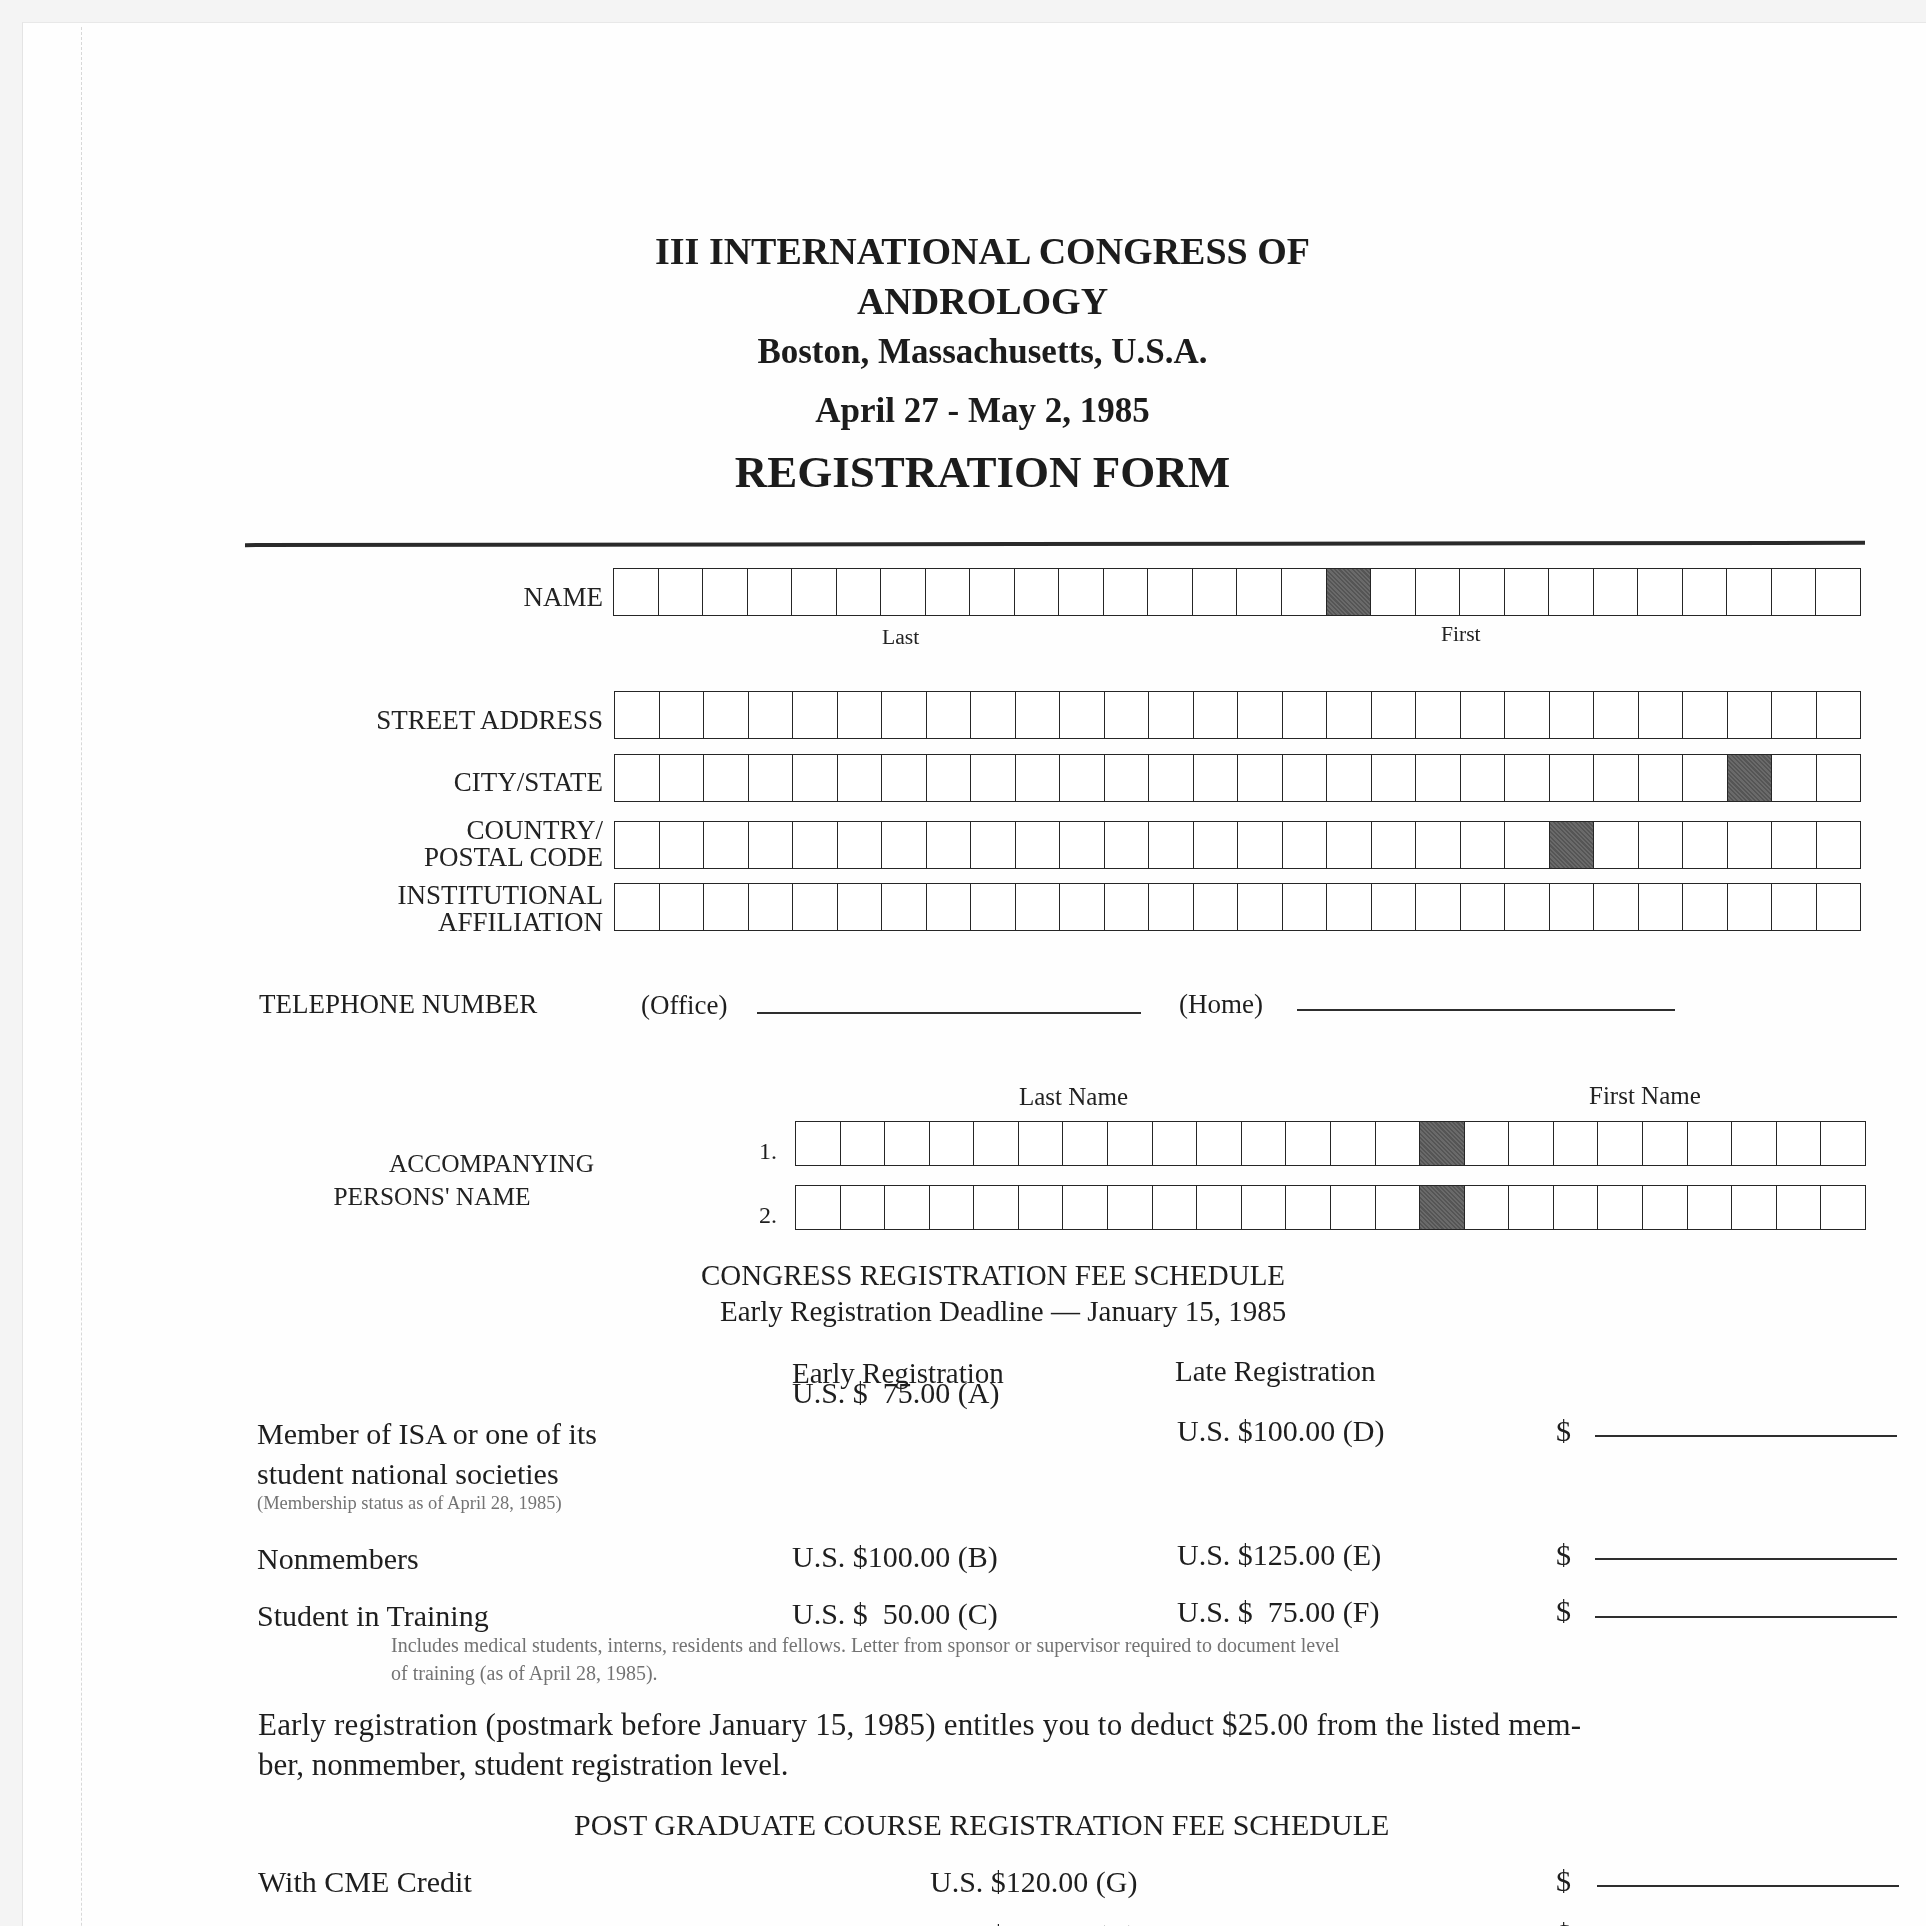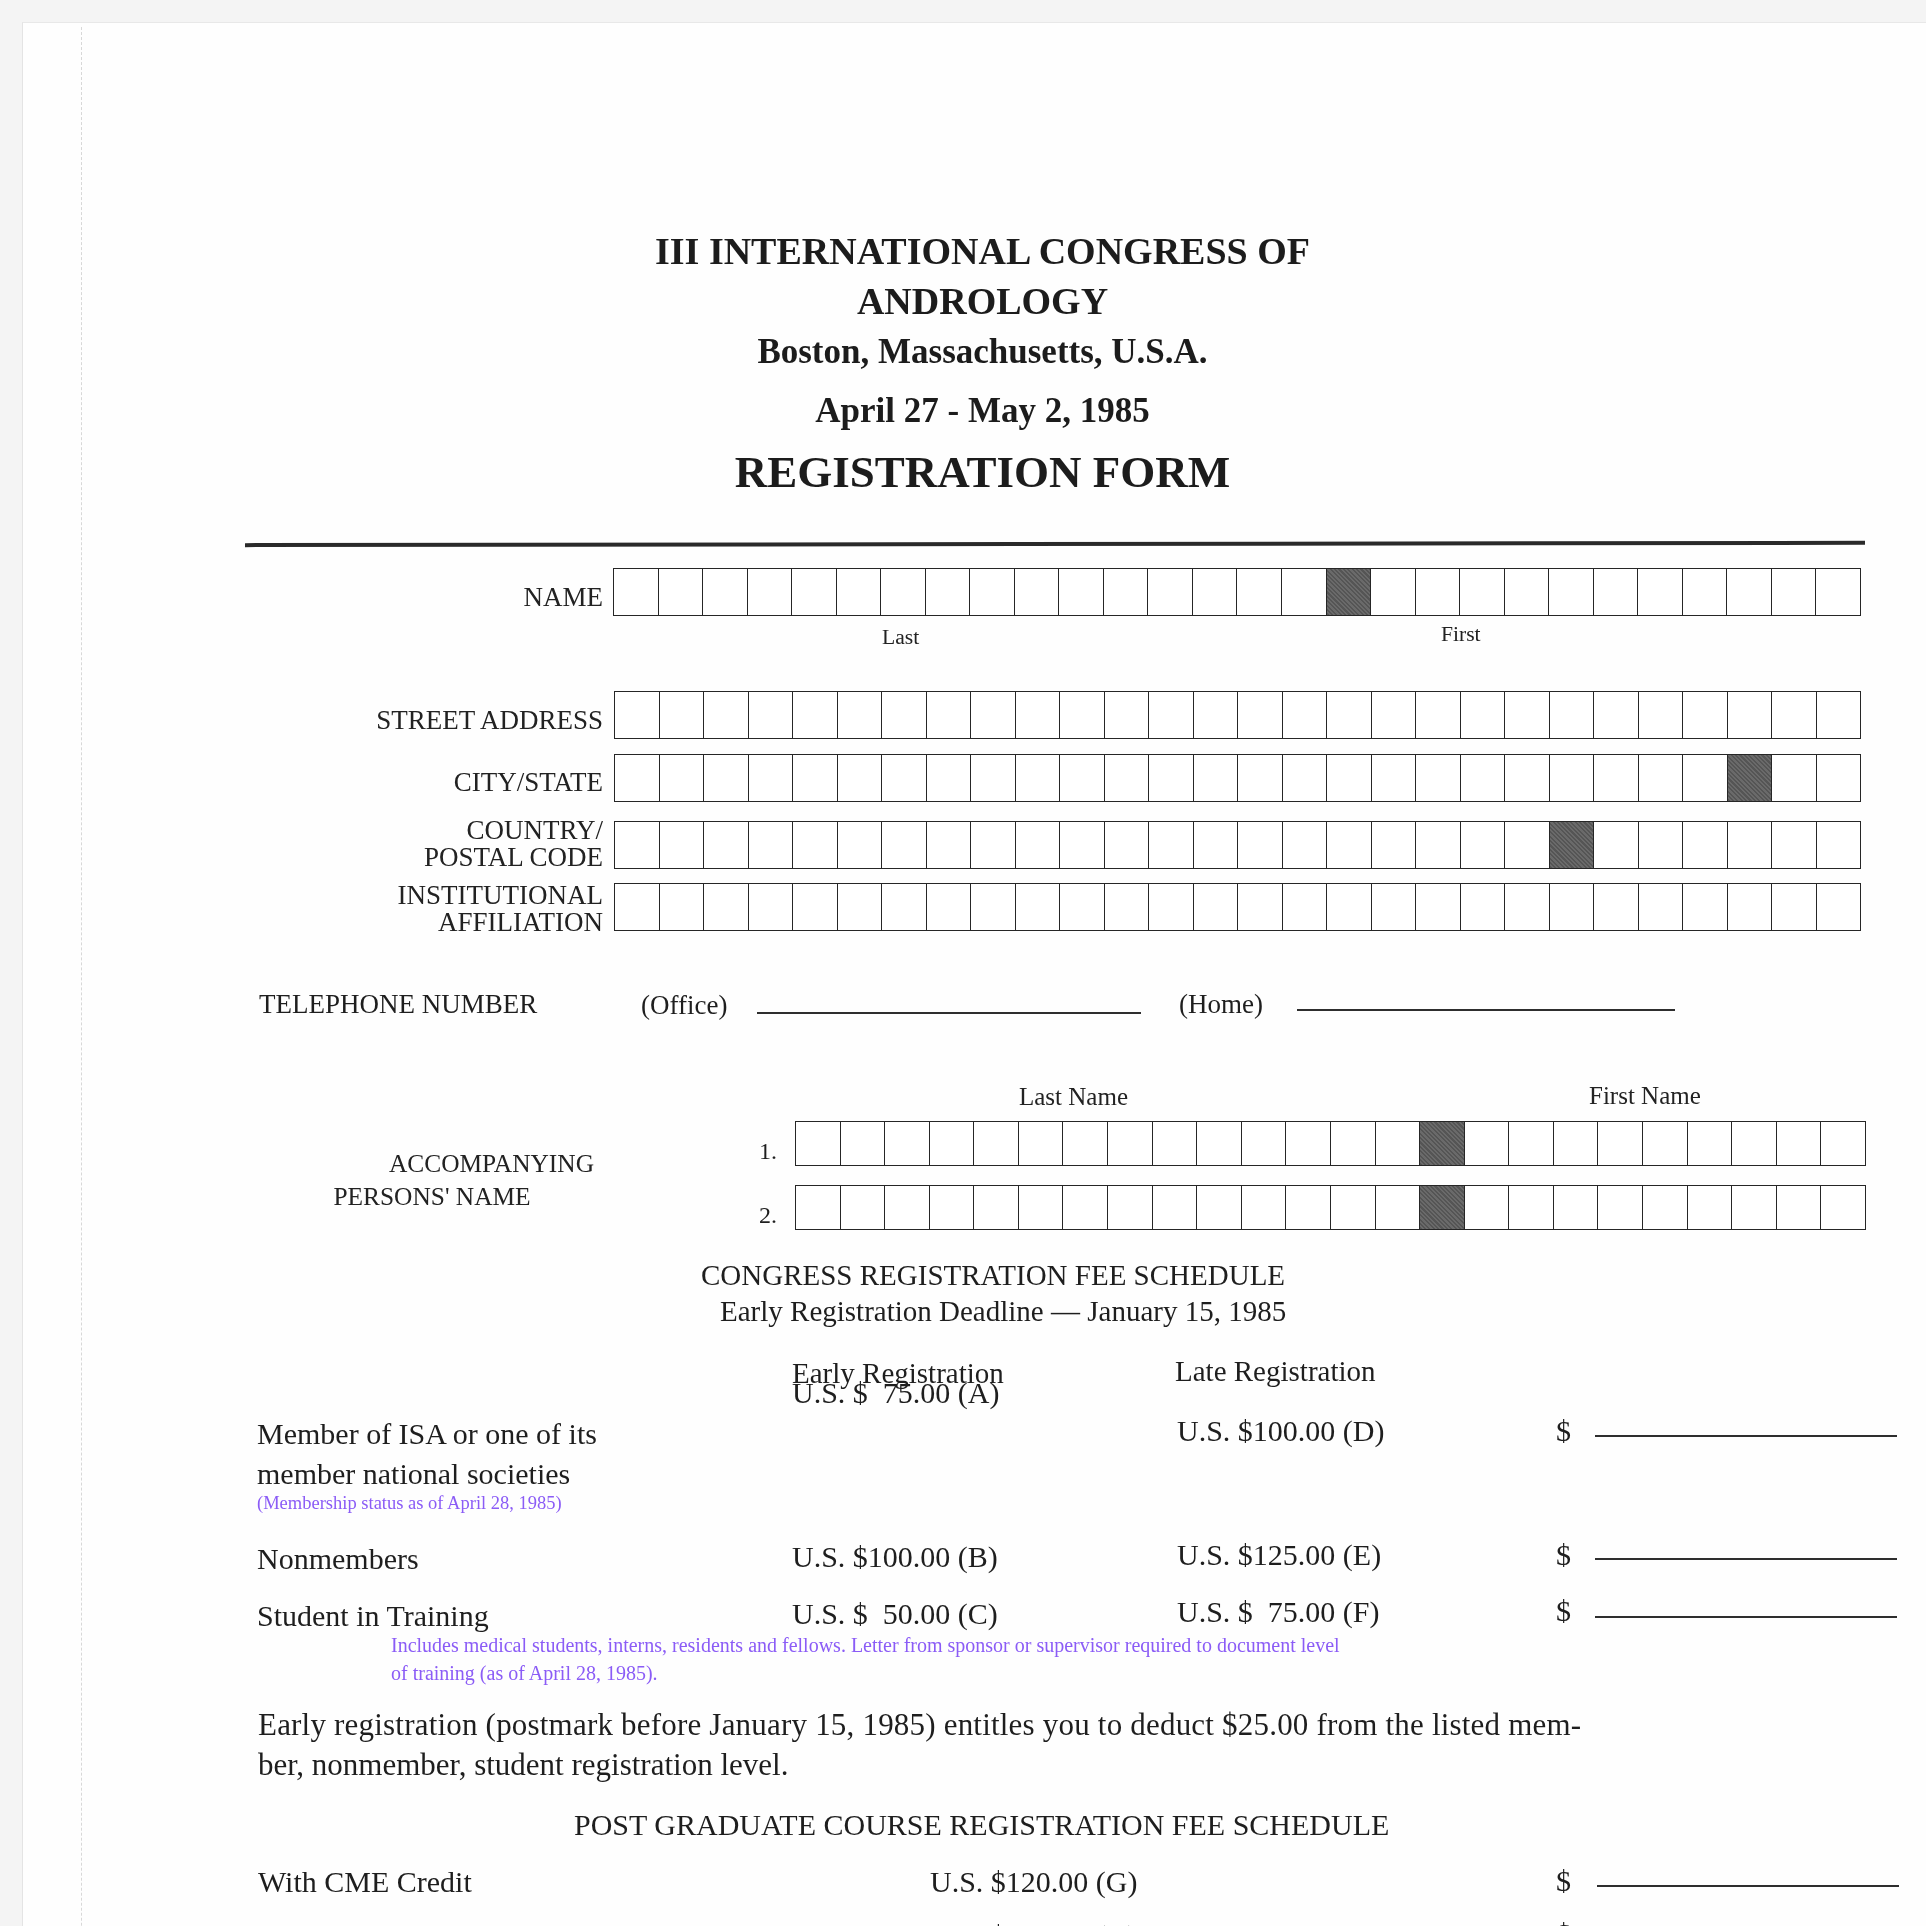--- a/index.html
+++ b/index.html
@@ -37,21 +37,21 @@
   }
   .box {
     flex:1; border-right:1.2px solid #262626; box-sizing:border-box; height:100%;
   }
   .box:last-child { border-right:none; }
   .box.shaded {
     background:repeating-linear-gradient(45deg,#555 0 1.5px,#6a6a6a 1.5px 3.1px);
   }
   .sub { position:absolute; font-size:21.6px; color:#222; }
   .txt { position:absolute; font-size:30px; line-height:35px; color:#1e1e1e; white-space:nowrap; }
-  .small { position:absolute; font-size:20px; line-height:24px; color:#8b5cf6; white-space:nowrap; }
+  .small { position:absolute; font-size:20px; line-height:24px; color:#737373; white-space:nowrap; }
   .line { position:absolute; height:1.9px; background:#2e2e2e; }
   .center { text-align:center; }
 </style>
 </head>
 <body>
 
 <div class="page"></div>
 <div class="perf"></div>
 
 <div class="title t1">III INTERNATIONAL CONGRESS OF</div>
@@ -290,21 +290,21 @@
     <div class="box"></div>
     <div class="box"></div>
   </div>
 
 <div class="txt center" style="left:701px; top:1258px; font-size:29px;">CONGRESS REGISTRATION FEE SCHEDULE</div>
 <div class="txt center" style="left:720px; top:1294px; font-size:29px;">Early Registration Deadline — January 15, 1985</div>
 <div class="txt" style="left:792px; top:1356px; font-size:29px;">Early Registration</div>
 <div class="txt" style="left:1175px; top:1354px; font-size:29px;">Late Registration</div>
 
 <div class="txt" style="left:257px; top:1416px;">Member of ISA or one of its</div>
-<div class="txt" style="left:257px; top:1456px;">member national societies</div>
+<div class="txt" style="left:257px; top:1456px;">student national societies</div>
 <div class="small" style="left:257px; top:1491px; font-size:18.5px;">(Membership status as of April 28, 1985)</div>
 <div class="txt" style="left:792px; top:1375px; white-space:pre;">U.S. $  75.00 (A)</div>
 <div class="txt" style="left:1177px; top:1413px;">U.S. $100.00 (D)</div>
 <div class="txt" style="left:1556px; top:1413px;">$</div>
 <div class="line" style="left:1595px; top:1435px; width:302px;"></div>
 
 <div class="txt" style="left:257px; top:1541px;">Nonmembers</div>
 <div class="txt" style="left:792px; top:1539px;text-align:right;">U.S. $100.00 (B)</div>
 <div class="txt" style="left:1177px; top:1537px;">U.S. $125.00 (E)</div>
 <div class="txt" style="left:1556px; top:1537px;">$</div>

